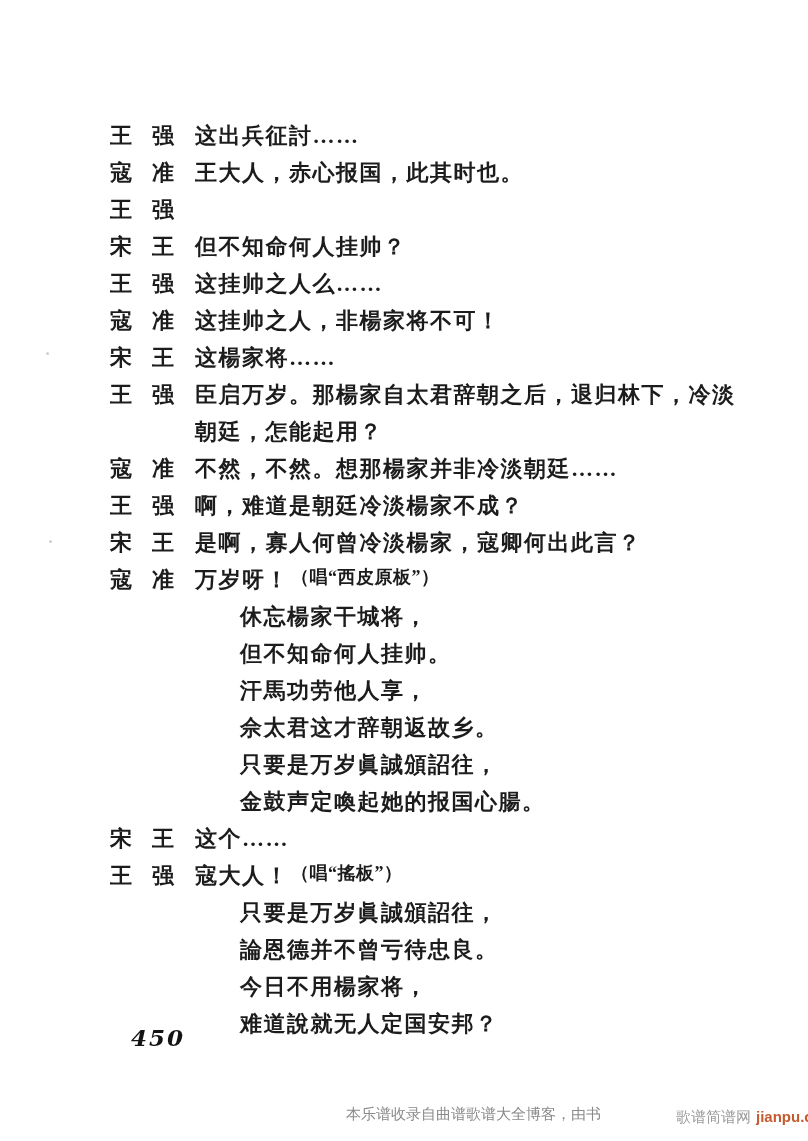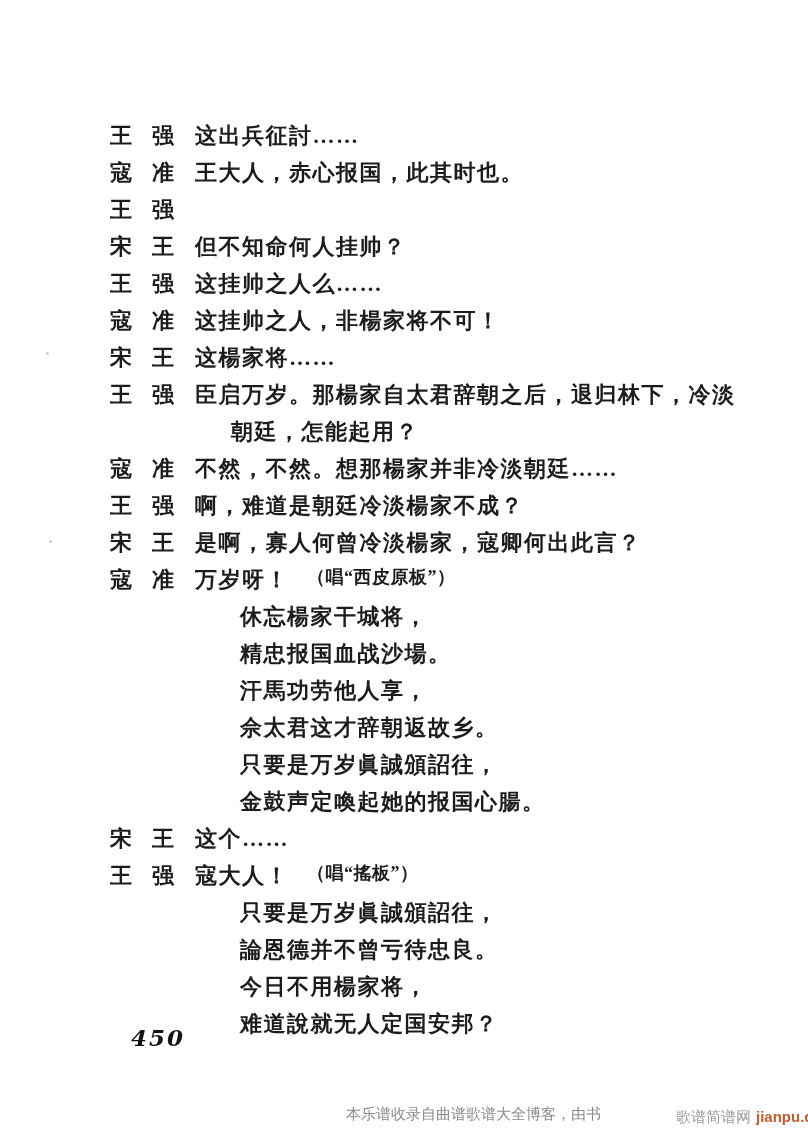--- a/index.html
+++ b/index.html
@@ -17,36 +17,36 @@
   .line{
     height:37px;
     display:flex;
     align-items:center;
     font-size:22px;
     letter-spacing:1.5px;
     font-weight:600;
     white-space:nowrap;
   }
   .line.dialogue{padding-left:110px;}
-  .line.continuation{padding-left:195px;margin-left:36px;}
+  .line.continuation{padding-left:195px;}
   .line.lyric{padding-left:240px;}
   .speaker{
     display:inline-flex;
     justify-content:space-between;
     width:64px;
     margin-right:21px;
     flex:none;
     letter-spacing:0;
   }
   .direction{
     font-size:18px;
     letter-spacing:0.5px;
     position:relative;
     top:-3px;
-    margin-left:18px;
+    margin-left:2px;
     font-weight:600;
   }
   
   .page-number{
     position:absolute;
     left:131px;top:1024px;
     font-size:23px;
     font-style:italic;
     font-weight:700;
     letter-spacing:2px;
@@ -167,21 +167,21 @@
           <span>寇</span>
           <span>准</span>
         </span>
         <span class="text">万岁呀！</span>
         <span class="direction">（唱“西皮原板”）</span>
       </div>
       <div class="line lyric">
         <span class="text">休忘楊家干城将，</span>
       </div>
       <div class="line lyric">
-        <span class="text">精忠报国血战沙場。</span>
+        <span class="text">但不知命何人挂帅。</span>
       </div>
       <div class="line lyric">
         <span class="text">汗馬功劳他人享，</span>
       </div>
       <div class="line lyric">
         <span class="text">佘太君这才辞朝返故乡。</span>
       </div>
       <div class="line lyric">
         <span class="text">只要是万岁眞誠頒詔往，</span>
       </div>

